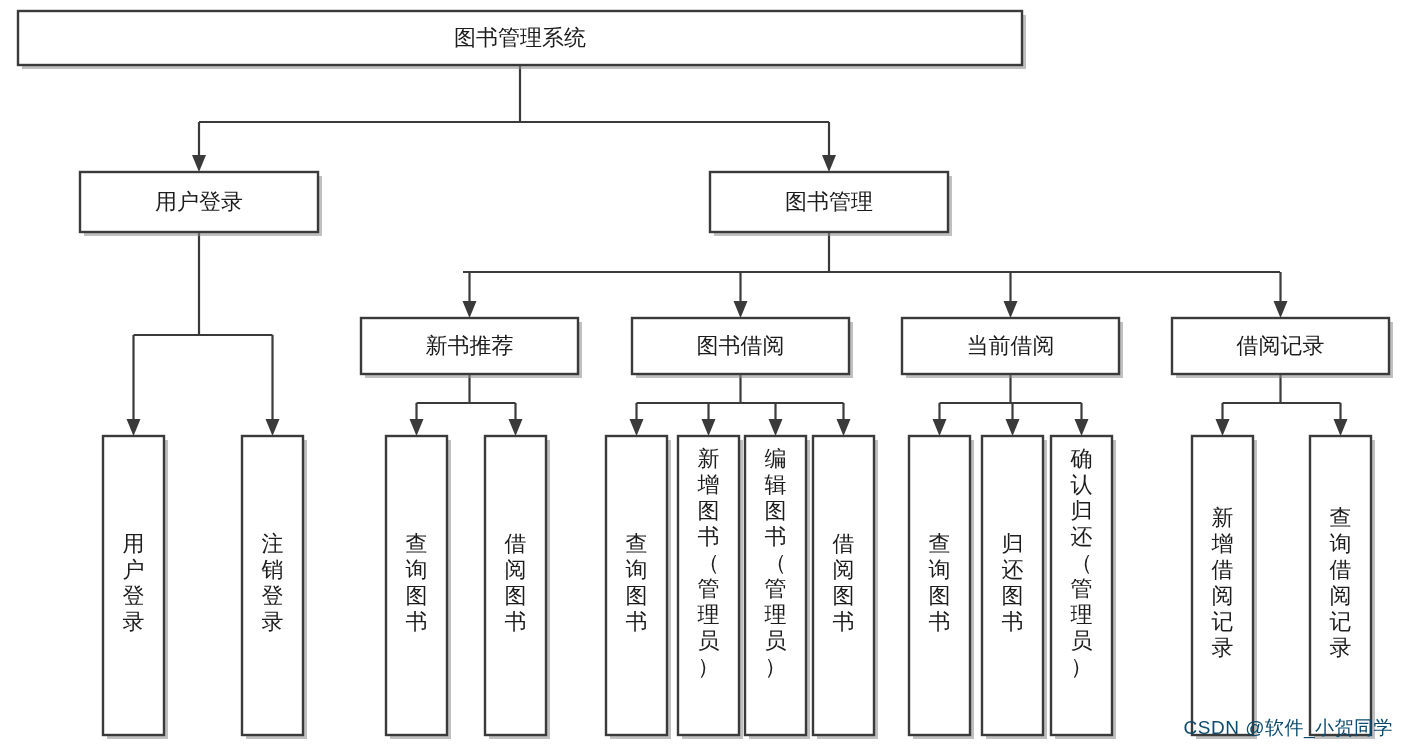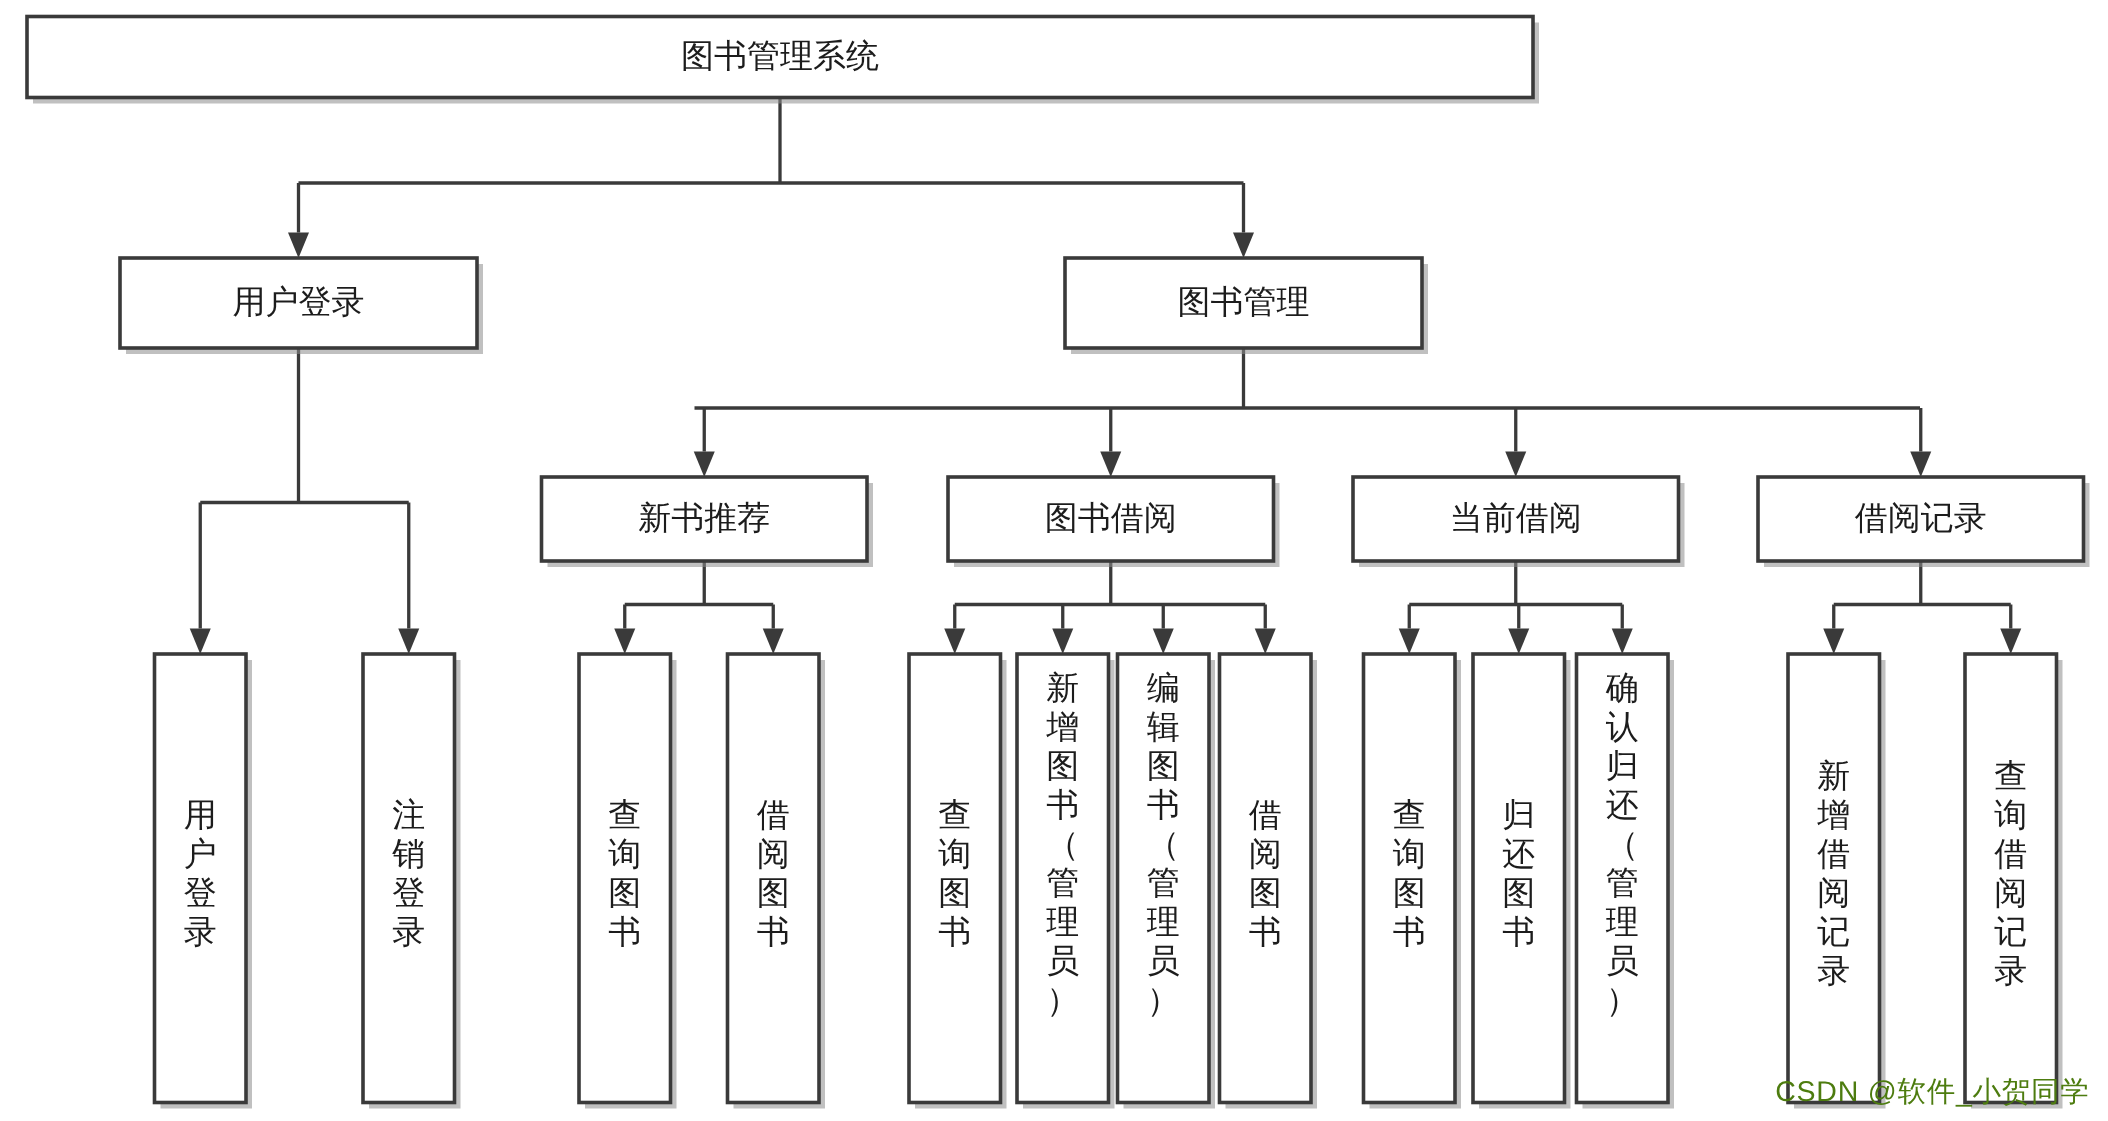--- a/index.html
+++ b/index.html
@@ -56,21 +56,21 @@
     font-size: 22px;
     fill: #1c1c1c;
     text-anchor: middle;
   }
   .watermark {
     position: absolute;
     right: 12px;
     bottom: 6px;
     font-family: "Liberation Sans", "DejaVu Sans", sans-serif;
     font-size: 19px;
-    color: #4d7c0f;
+    color: #0c4a6e;
     letter-spacing: 0.5px;
     white-space: nowrap;
     user-select: none;
   }
 </style>
 </head>
 <body>
 
 <div id="diagram-root">
   <svg class="flow" viewBox="0 0 1405 747" xmlns="http://www.w3.org/2000/svg">

